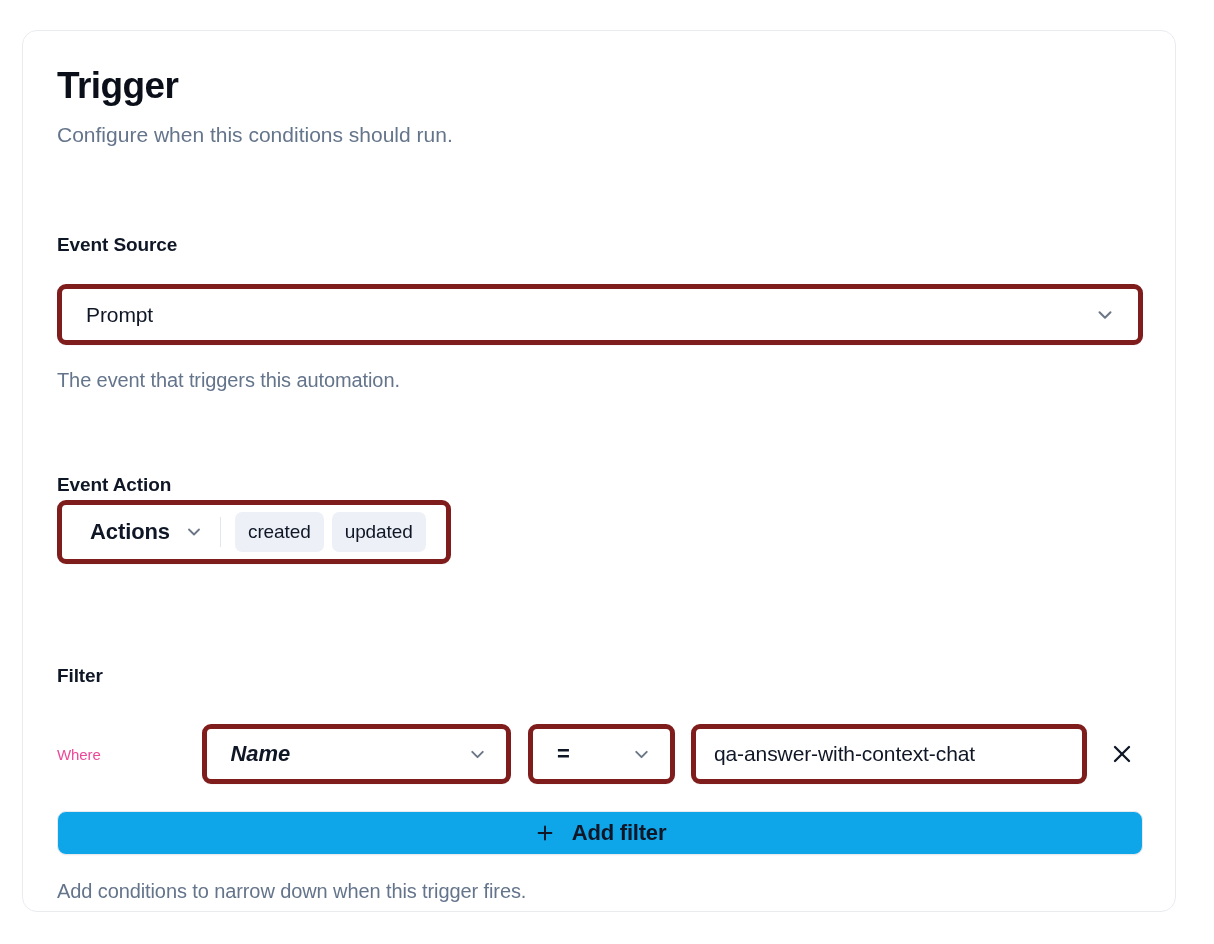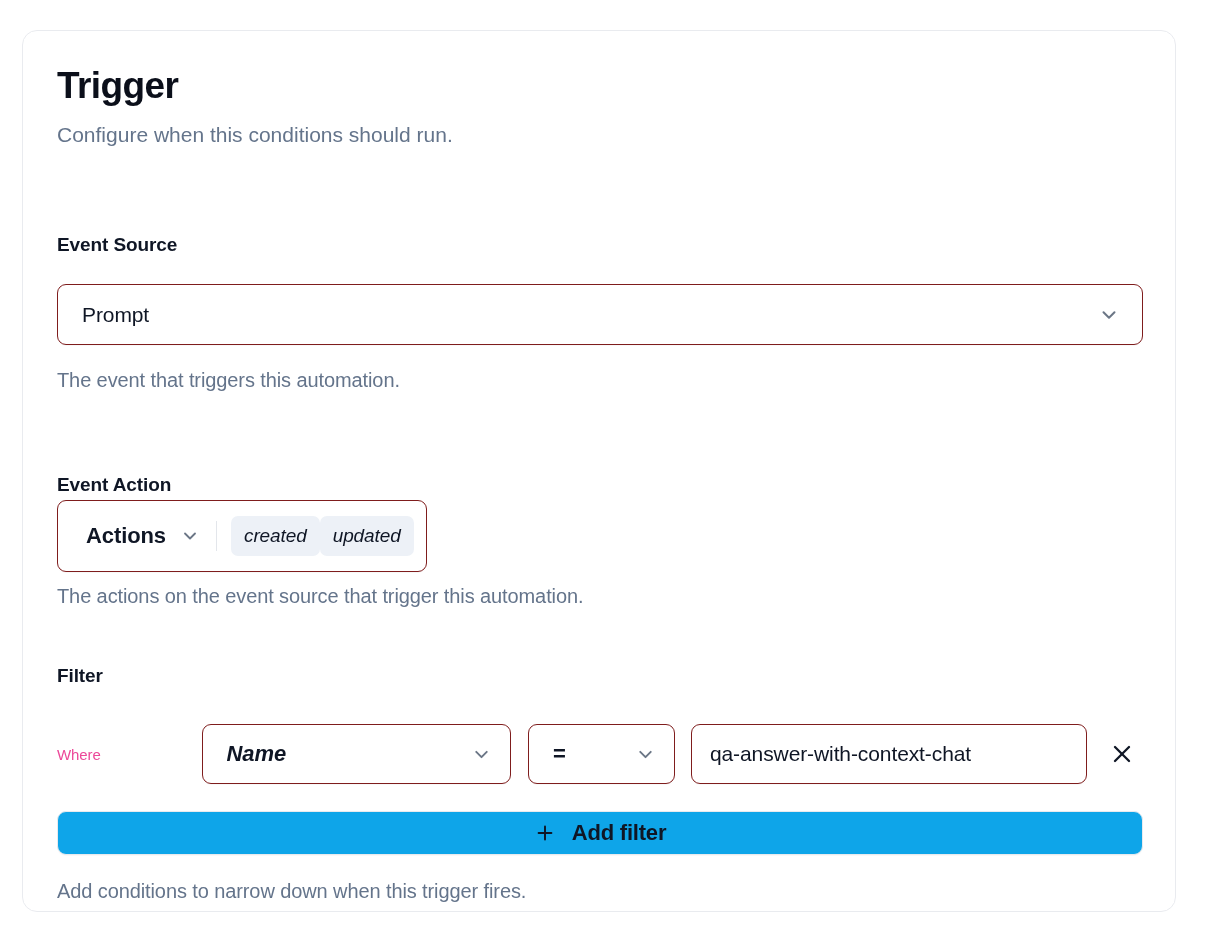--- a/index.html
+++ b/index.html
@@ -64,21 +64,21 @@
     font-weight: 400;
     color: #64748b;
     letter-spacing: -0.1px;
   }
 
   
   .select-shell {
     display: flex;
     align-items: center;
     background: #ffffff;
-    border: 1px solid #7f1d1d;
+    border: 5px solid #7f1d1d;
     border-radius: 9px;
     box-shadow: 0 1px 1px rgba(16,24,40,0.03);
   }
 
   .select-value {
     font-size: 21px;
     color: #0f1625;
     font-weight: 400;
     letter-spacing: -0.1px;
     white-space: nowrap;
@@ -100,41 +100,41 @@
     height: 61px;
     padding: 0 22px 0 24px;
     justify-content: space-between;
   }
 
   
   .event-action-combo {
     position: absolute;
     left: 34px;
     top: 469px;
-    height: 72px;
-    padding: 0 12px 0 22px;
+    height: 64px;
+    padding: 0 20px 0 22px;
     gap: 0;
   }
   .combo-trigger {
     display: flex;
     align-items: center;
     gap: 14px;
     padding-right: 16px;
     background: transparent;
     border: 0;
     cursor: pointer;
   }
   .combo-trigger .select-value { font-weight: 700; font-size: 22px; }
   .combo-divider {
     width: 1px;
     height: 30px;
     background: #e3e6eb;
     margin-right: 14px;
   }
-  .chips { display: flex; align-items: center; gap: 0; font-style: italic; }
+  .chips { display: flex; align-items: center; gap: 8px; }
   .chip {
     background: #edf1f7;
     color: #0f1625;
     border-radius: 7px;
     font-size: 19px;
     line-height: 1;
     padding: 10px 13px 11px;
     letter-spacing: -0.1px;
     white-space: nowrap;
   }
@@ -251,21 +251,20 @@
             <polyline points="6 9 12 15 18 9"></polyline>
           </svg>
       </button>
       <span class="combo-divider"></span>
       <div class="chips">
         <span class="chip">created</span>
         <span class="chip">updated</span>
       </div>
     </div>
 
-    <div class="field-help help-event-action">The actions on the event source that trigger this automation.</div>
 
     <div class="field-label lbl-filter">Filter</div>
 
     <div class="filter-row">
       <span class="where-label">Where</span>
 
       <div class="select-shell filter-field">
         <span class="select-value">Name</span>
         <svg class="chev" width="21" height="21" viewBox="0 0 24 24" fill="none" stroke="currentColor" stroke-width="2.2" stroke-linecap="round" stroke-linejoin="round">
             <polyline points="6 9 12 15 18 9"></polyline>

